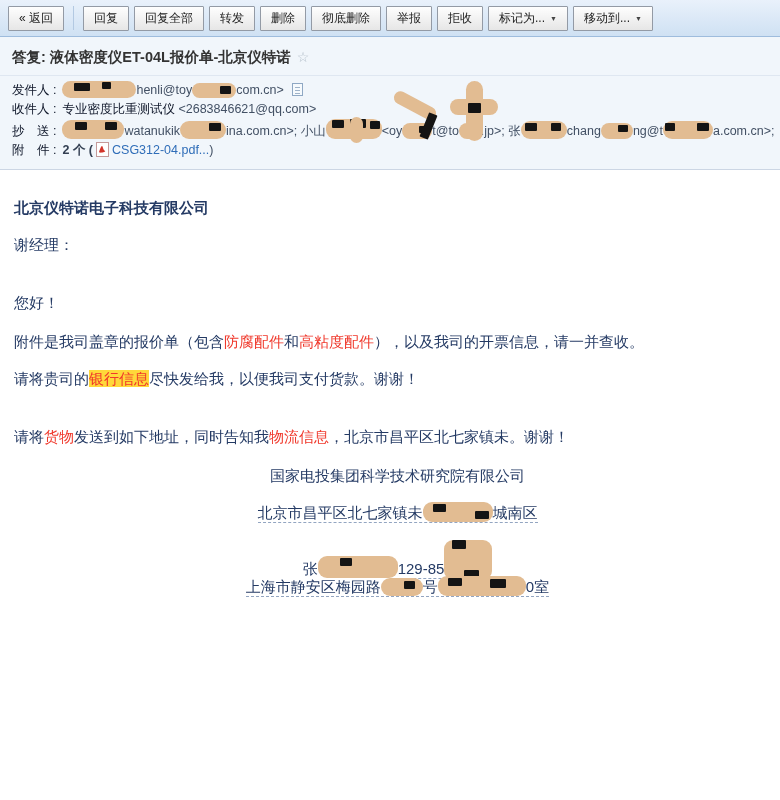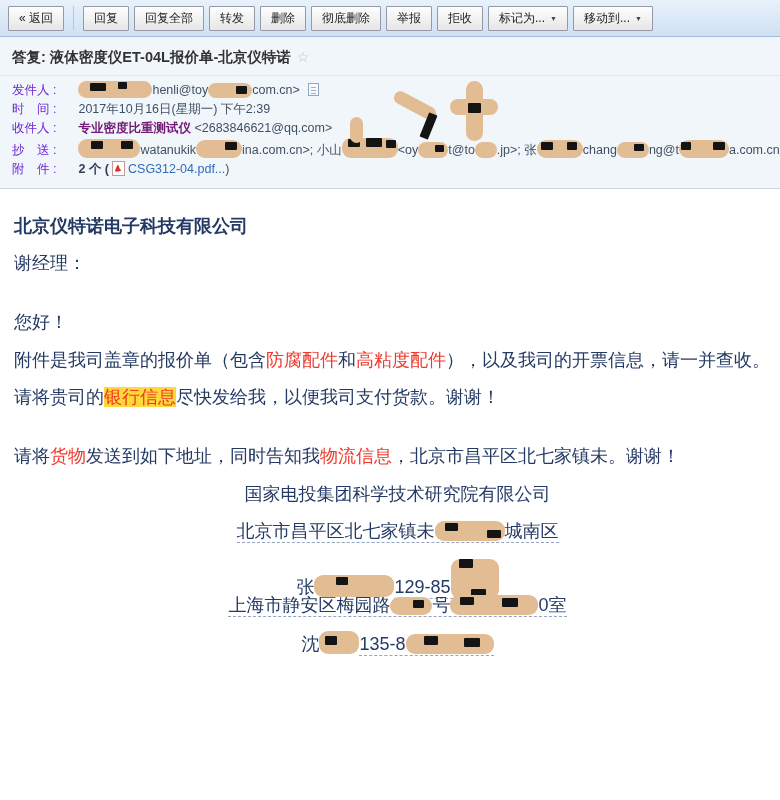--- a/index.html
+++ b/index.html
@@ -17,34 +17,34 @@
   .tb-sep { width:1px; height:24px; background:#b3c9e2; margin:0 4px; }
   .dd { font-size:7px; color:#444; }
 
   
   .hpanel { position:relative; background:#f1f6fb; border-bottom:1px solid #ccd6e4; }
   .subject-bar { padding:11px 12px 8px; border-bottom:1px solid #dfe7f1; }
   .subject-text { font-size:14.5px; font-weight:bold; color:#333; }
   .star { font-size:14px; color:#b4bfca; margin-left:6px; cursor:pointer; }
   .hfields { padding:5px 12px 9px; font-size:12.5px; color:#425064; }
   .hrow { line-height:19px; white-space:nowrap; }
-  .hlabel { color:#6d28d9; margin-right:22px; }
-  .toname { font-weight:bold; color:#701a75;margin-top:27px; }
+  .hlabel { color:#0f172a; margin-right:6px; }
+  .toname { font-weight:normal; color:#0f172a;margin-top:27px; }
   .cnt { font-weight:bold; color:#333f52; }
   .alink { color:#2f6db8; text-decoration:none; cursor:pointer; }
 
   
   .blob { display:inline-block; position:relative; background:#e2bc92;
     border-radius:9px; vertical-align:-4px; }
   .mark { position:absolute; background:#141414; border-radius:1px; }
   .ablob { position:absolute; background:#e2bc92; border-radius:9px; }
   .amark { position:absolute; background:#141414; border-radius:1px; }
 
   
-  .mailbody { padding:26px 16px 6px 14px; font-size:18px; color:#243a64; }
+  .mailbody { padding:26px 16px 6px 14px; font-size:15px; color:#243a64; }
   .bl { height:23px; line-height:23px; margin-bottom:14px; white-space:nowrap; }
   .gap { margin-top:37px;font-family:Liberation Mono, monospace; }
   .ind { padding-left:17px;text-align:center; }
   .bold { font-weight:bold; }
   .red { color:#f0382b; }
   .hl { color:#f0382b; background:#ffd83a; }
   .dotted { border-bottom:1px dashed #93a5c1; padding-bottom:1px; }
 
   
   .card-icon { display:inline-block; width:11px; height:13px; margin-left:8px;
@@ -81,23 +81,20 @@
   <div class="subject-bar">
     <span class="subject-text">答复: 液体密度仪ET-04L报价单-北京仪特诺</span><span class="star">☆</span>
   </div>
 
   <div class="hfields">
 
     <div class="hrow">
       <span class="hlabel">发件人 :</span><span class="blob" style="width:74px;height:17px"><span class="mark" style="left:12px;top:2px;width:16px;height:8px"></span><span class="mark" style="left:40px;top:1px;width:9px;height:7px"></span></span><span>henli@toy</span><span class="blob" style="width:44px;height:15px"><span class="mark" style="left:28px;top:3px;width:11px;height:8px"></span></span><span>com.cn&gt;</span><span class="card-icon"><i style="top:3px"></i><i style="top:6px"></i><i style="top:9px"></i></span>
     </div>
 
-    <div class="hrow">
-      <span class="hlabel">时　间 :</span><span>2017年10月16日(星期一) 下午2:39</span>
-    </div>
 
     <div class="hrow">
       <span class="hlabel">收件人 :</span><span class="toname">专业密度比重测试仪</span>&nbsp;<span>&lt;2683846621@qq.com&gt;</span>
     </div>
 
     <div class="hrow">
       <span class="hlabel">抄　送 :</span><span class="blob" style="width:62px;height:19px"><span class="mark" style="left:13px;top:2px;width:12px;height:8px"></span><span class="mark" style="left:43px;top:2px;width:12px;height:8px"></span></span><span>watanukik</span><span class="blob" style="width:46px;height:18px"><span class="mark" style="left:29px;top:2px;width:12px;height:8px"></span></span><span>ina.com.cn&gt;; 小山</span><span class="blob" style="width:56px;height:20px"><span class="mark" style="left:6px;top:1px;width:12px;height:8px"></span><span class="mark" style="left:24px;top:0;width:16px;height:9px"></span><span class="mark" style="left:44px;top:2px;width:10px;height:8px"></span></span><span>&lt;oy</span><span class="blob" style="width:30px;height:16px"><span class="mark" style="left:17px;top:3px;width:9px;height:7px"></span></span><span>t@to</span><span class="blob" style="width:22px;height:16px"></span><span>.jp&gt;; 张</span><span class="blob" style="width:46px;height:18px"><span class="mark" style="left:4px;top:2px;width:12px;height:8px"></span><span class="mark" style="left:30px;top:2px;width:10px;height:8px"></span></span><span>chang</span><span class="blob" style="width:32px;height:16px"><span class="mark" style="left:17px;top:2px;width:10px;height:7px"></span></span><span>ng@t</span><span class="blob" style="width:50px;height:18px"><span class="mark" style="left:2px;top:2px;width:10px;height:8px"></span><span class="mark" style="left:34px;top:2px;width:12px;height:8px"></span></span><span>a.com.cn&gt;;</span>
     </div>
 
     <div class="hrow">
@@ -147,17 +144,14 @@
   <div class="bl ind">
     <span>张</span><span class="blob" style="width:80px;height:22px"><span class="mark" style="left:22px;top:2px;width:12px;height:8px"></span></span><span class="dotted"><span>129-85</span><span class="blob" style="width:48px;height:40px;top:2px"><span class="mark" style="left:8px;top:0;width:14px;height:9px"></span><span class="mark" style="left:20px;top:30px;width:15px;height:9px"></span></span></span>
   </div>
 
 
 
   <div class="bl ind">
     <span class="dotted"><span>上海市静安区梅园路</span><span class="blob" style="width:42px;height:18px"><span class="mark" style="left:23px;top:3px;width:11px;height:8px"></span></span><span>号</span><span class="blob" style="width:88px;height:20px"><span class="mark" style="left:10px;top:2px;width:14px;height:8px"></span><span class="mark" style="left:52px;top:3px;width:16px;height:9px"></span></span><span>0室</span></span>
   </div>
 
-  <div class="bl ind">
-    <span>沈</span><span class="blob" style="width:40px;height:23px"><span class="mark" style="left:6px;top:5px;width:12px;height:9px"></span></span><span class="dotted"><span>135-8</span><span class="blob" style="width:88px;height:20px"><span class="mark" style="left:18px;top:2px;width:14px;height:9px"></span><span class="mark" style="left:58px;top:4px;width:16px;height:9px"></span></span></span>
-  </div>
 
 </div>
 
 </body></html>

